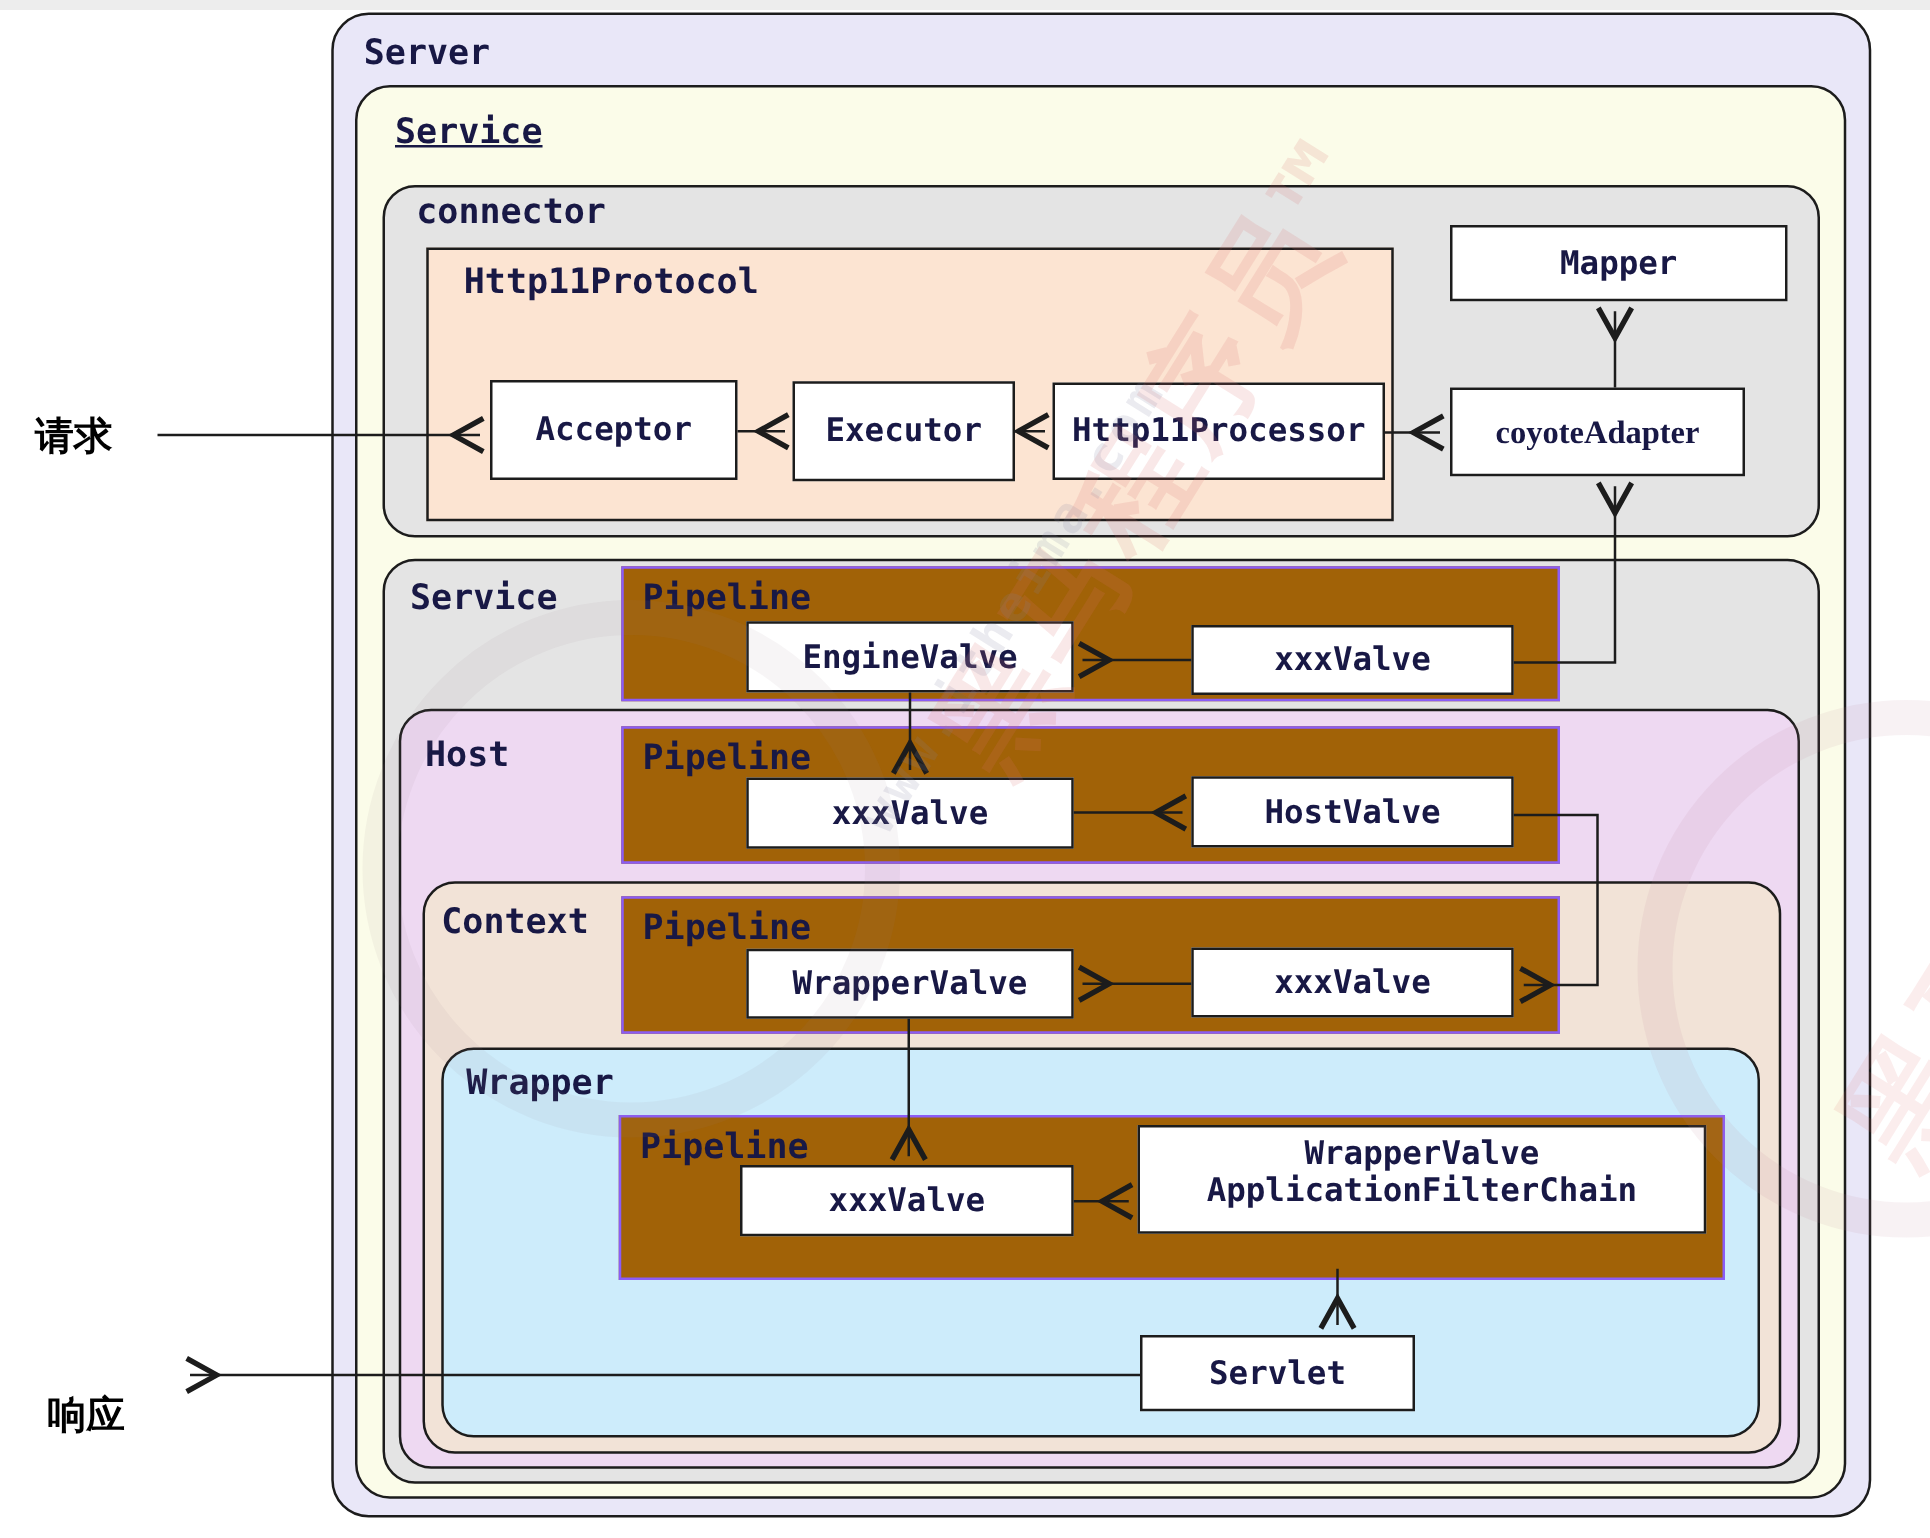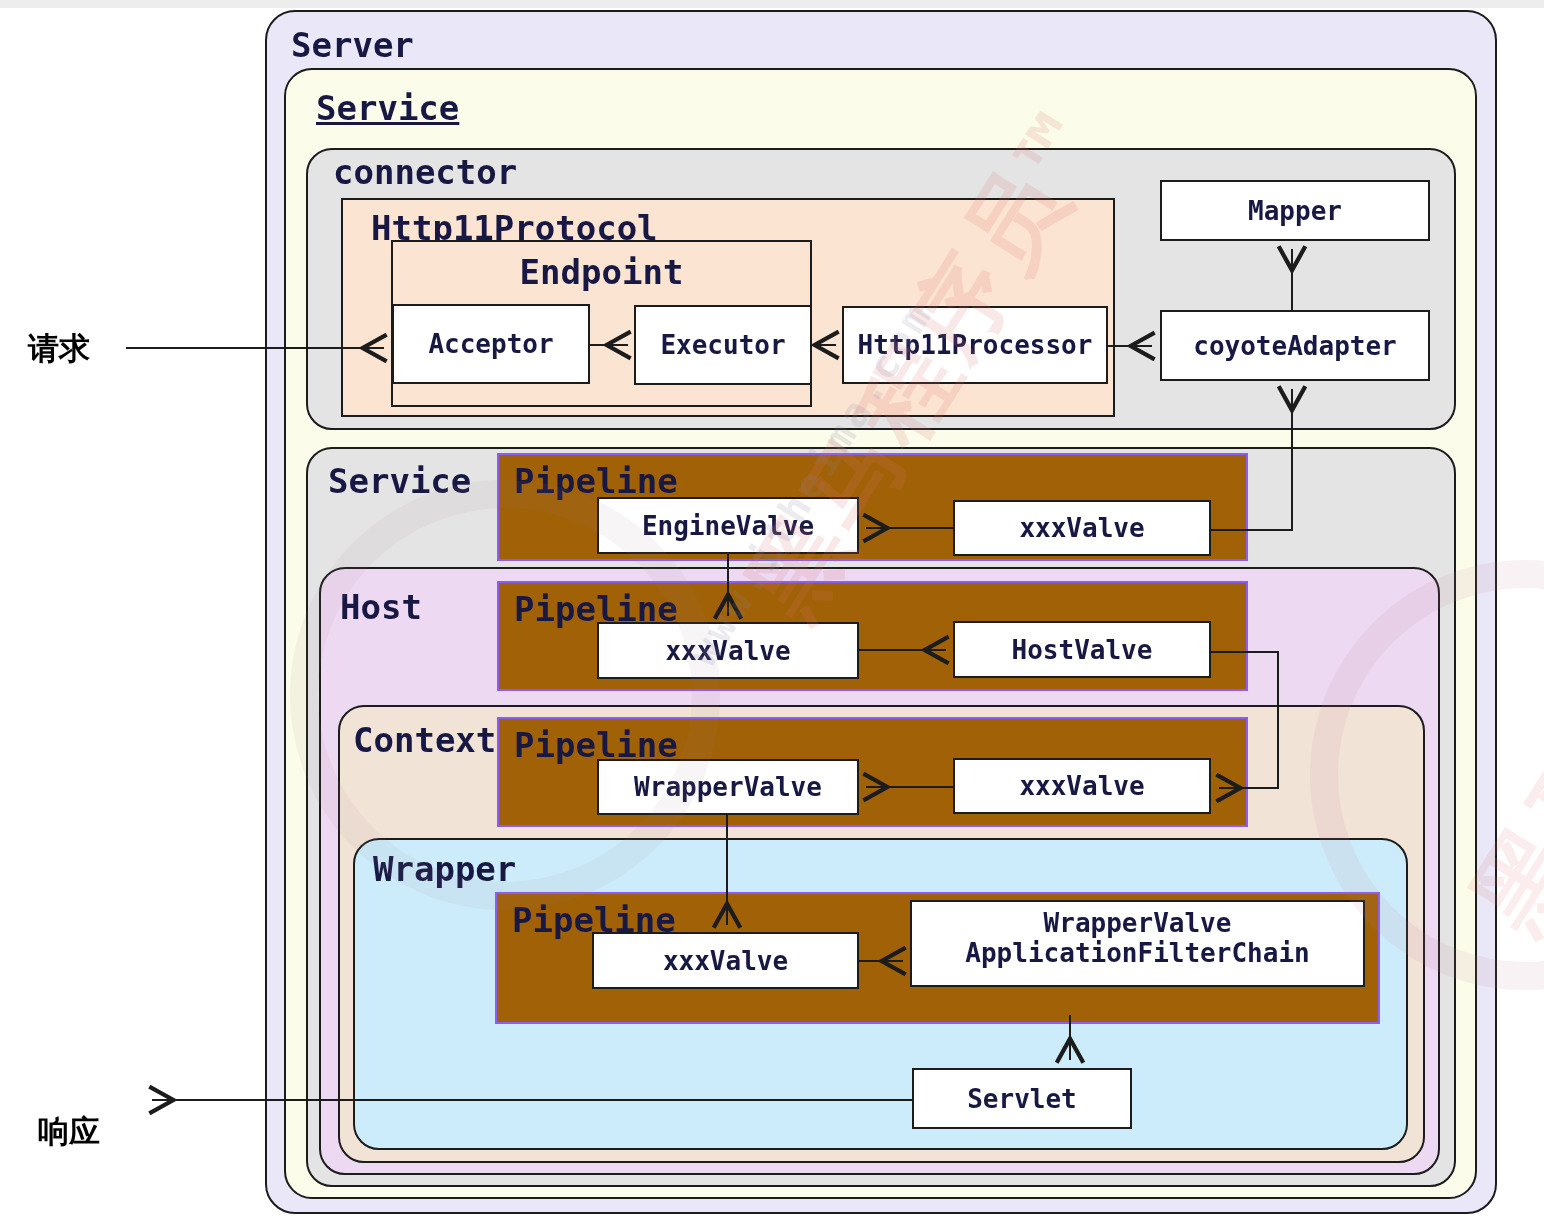--- a/index.html
+++ b/index.html
@@ -2,21 +2,21 @@
 <html><head>
 <meta charset="utf-8">
 <style>
   html,body{margin:0;padding:0;background:#fff;}
   #canvas{position:relative;width:1544px;height:1230px;background:#ffffff;overflow:hidden;
           font-family:"DejaVu Sans Mono","Liberation Mono",monospace;}
   #top-strip{position:absolute;left:0;top:0;width:1544px;height:8px;background:#ededed;}
 
   
   .ctr{position:absolute;border:2px solid #1c1c1c;box-sizing:border-box;}
-  .ctr-label{position:absolute;font-weight:bold;font-size:34px;color:#181845;white-space:nowrap;}
+  .ctr-label{position:absolute;font-weight:bold;font-size:28px;color:#181845;white-space:nowrap;}
   #server{left:265px;top:10px;width:1232px;height:1204px;background:#e9e7f8;border-radius:30px;}
   #service{left:284px;top:68px;width:1193px;height:1131px;background:#fbfce9;border-radius:28px;}
   #connector{left:306px;top:148px;width:1150px;height:282px;background:#e4e4e4;border-radius:26px;}
   #engine{left:306px;top:447px;width:1150px;height:740px;background:#e4e4e4;border-radius:26px;}
   #host{left:319px;top:567px;width:1121px;height:608px;background:#eed9f2;border-radius:26px;}
   #context{left:338px;top:705px;width:1087px;height:458px;background:#f2e3d7;border-radius:26px;}
   #wrapper{left:353px;top:838px;width:1055px;height:312px;background:#cdecfb;border-radius:26px;}
 
   
   .rbox{position:absolute;border:2px solid #1c1c1c;box-sizing:border-box;}
@@ -25,21 +25,21 @@
   #endpoint{left:391px;top:240px;width:421px;height:167px;background:#fce4d2;text-align:center;}
   #endpoint .ctr-label{position:static;display:inline-block;margin-top:10px;}
 
   .wbox{position:absolute;border:2px solid #1c1c1c;box-sizing:border-box;background:#ffffff;
         display:flex;align-items:center;justify-content:center;
         font-weight:bold;font-size:26px;color:#181845;white-space:nowrap;}
   #acceptor{left:392px;top:304px;width:198px;height:80px;}
   #executor{left:634px;top:305px;width:178px;height:80px;}
   #http11processor{left:842px;top:306px;width:266px;height:78px;}
   #mapper{left:1160px;top:180px;width:270px;height:61px;}
-  #coyoteadapter{left:1160px;top:310px;width:270px;height:71px;}
+  #coyoteadapter{left:1160px;top:310px;width:236px;height:71px;font-family:Liberation Serif, serif;}
   #servlet{left:912px;top:1068px;width:220px;height:61px;}
 
   
   .pipeline{position:absolute;border:2px solid #8b5cf6;box-sizing:border-box;background:#a16207;}
   .pipeline .ctr-label{left:15px;top:6px;}
   #pipeline-engine{left:497px;top:453px;width:751px;height:108px;}
   #pipeline-host{left:497px;top:581px;width:751px;height:110px;}
   #pipeline-context{left:497px;top:717px;width:751px;height:110px;}
   #pipeline-wrapper{left:495px;top:892px;width:885px;height:132px;}
 
@@ -94,23 +94,20 @@
   <span class="ctr-label" style="left:340px;top:587px;">Host</span>
 
   <div class="ctr" id="context"></div>
   <span class="ctr-label" style="left:353px;top:720px;">Context</span>
 
   <div class="ctr" id="wrapper"></div>
   <span class="ctr-label" style="left:373px;top:849px;text-align:right;">Wrapper</span>
 
   <div class="rbox" id="http11protocol">
     <span class="ctr-label">Http11Protocol</span>
-  </div>
-  <div class="rbox" id="endpoint">
-    <span class="ctr-label">Endpoint</span>
   </div>
   <div class="wbox" id="acceptor">
     <span>Acceptor</span>
   </div>
   <div class="wbox" id="executor">
     <span>Executor</span>
   </div>
   <div class="wbox" id="http11processor">
     <span>Http11Processor</span>
   </div>

